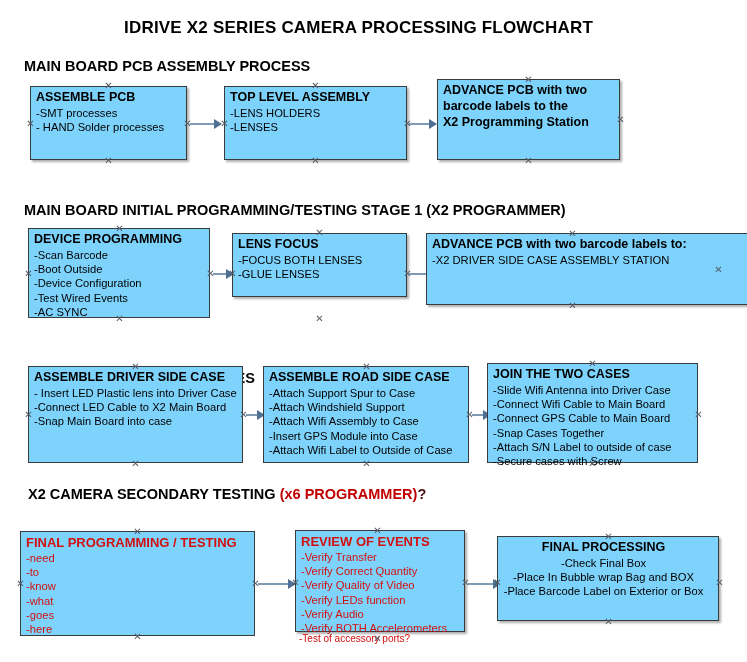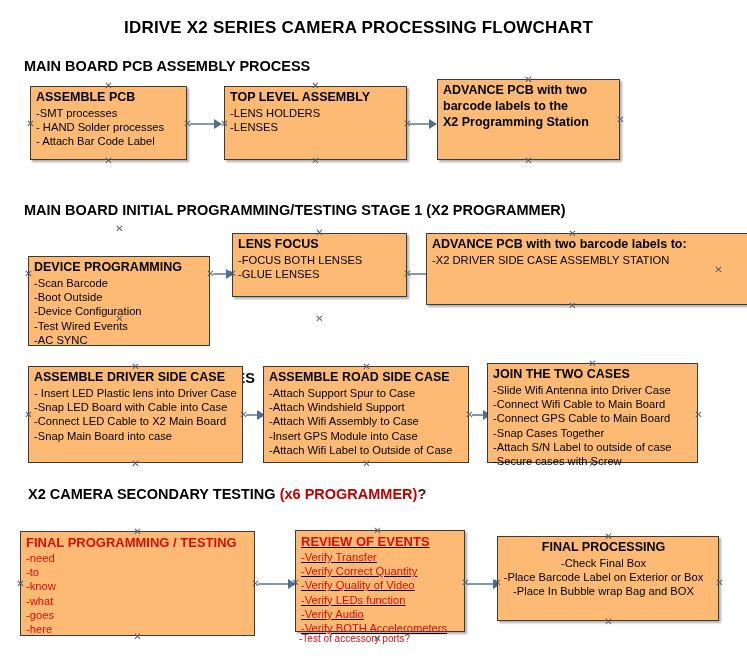--- a/index.html
+++ b/index.html
@@ -42,21 +42,21 @@
   .section-title .accent {
     color: #c00000;
   }
   .section-title .accent-q {
     color: #4a1010;
   }
 
   
   .box {
     position: absolute;
-    background: #fdba74;
+    background: #7dd3fc;
     border: 1.2px solid #3b3b3b;
     box-sizing: border-box;
     box-shadow: 2px 2px 2px rgba(110,110,110,0.55);
     padding: 3px 14px 3px 5px;
   }
   .box.plain { box-shadow: none; }
 
   .box .btitle {
     font-size: 12.5px;
     font-weight: bold;
@@ -123,21 +123,20 @@
   <div class="abs main-title" style="left:124px; top:18px;">IDRIVE X2  SERIES CAMERA PROCESSING FLOWCHART</div>
 
   <div class="abs section-title" style="left:24px; top:58px;">
     <span>MAIN BOARD PCB ASSEMBLY PROCESS</span>
   </div>
 
   <div class="box" style="left:30px; top:86px; width:157px; height:74px;">
     <div class="btitle">ASSEMBLE PCB</div>
     <div class="bline">-SMT processes</div>
     <div class="bline">- HAND Solder processes</div>
-    <div class="bline">- Attach Bar Code Label</div>
   </div>
   <div class="handle" style="left:104px; top:81px;"></div>
   <div class="handle" style="left:104px; top:156px;"></div>
   <div class="handle" style="left:26px; top:119px;"></div>
   <div class="handle" style="left:183px; top:119px;"></div>
 
   <div class="arrow" style="left:190px; top:123px; width:31px;"></div>
 
   <div class="box" style="left:224px; top:86px; width:183px; height:74px;">
     <div class="btitle">TOP LEVEL ASSEMBLY</div>
@@ -157,21 +156,21 @@
     <div class="btitle"> X2 Programming Station</div>
   </div>
   <div class="handle" style="left:524px; top:75px;"></div>
   <div class="handle" style="left:524px; top:156px;"></div>
   <div class="handle" style="left:616px; top:115px;"></div>
 
   <div class="abs section-title" style="left:24px; top:202px;">
     <span>MAIN BOARD INITIAL PROGRAMMING/TESTING STAGE 1 (X2 PROGRAMMER)</span>
   </div>
 
-  <div class="box plain" style="left:28px; top:228px; width:182px; height:90px;margin-top:28px;">
+  <div class="box plain" style="left:28px; top:228px; width:182px; height:90px;">
     <div class="btitle">DEVICE PROGRAMMING</div>
     <div class="bline">-Scan Barcode</div>
     <div class="bline">-Boot Outside</div>
     <div class="bline">-Device Configuration</div>
     <div class="bline">-Test Wired Events</div>
     <div class="bline">-AC SYNC</div>
   </div>
   <div class="handle" style="left:115px; top:224px;"></div>
   <div class="handle" style="left:115px; top:314px;"></div>
   <div class="handle" style="left:24px; top:269px;"></div>
@@ -199,21 +198,20 @@
   <div class="handle" style="left:568px; top:301px;"></div>
   <div class="handle" style="left:714px; top:265px;"></div>
 
   <div class="abs section-title" style="left:28px; top:370px;">
     <span>X2 CAMERA CASE ASSEMBLIES</span>
   </div>
 
   <div class="box plain" style="left:28px; top:366px; width:215px; height:97px;">
     <div class="btitle">ASSEMBLE DRIVER SIDE CASE</div>
     <div class="bline">- Insert LED Plastic lens into Driver Case</div>
-    <div class="bline">-Snap LED Board with Cable into Case</div>
     <div class="bline">-Connect LED Cable to X2 Main Board</div>
     <div class="bline">-Snap Main Board into case</div>
   </div>
   <div class="handle" style="left:131px; top:362px;"></div>
   <div class="handle" style="left:131px; top:459px;"></div>
   <div class="handle" style="left:24px; top:410px;"></div>
   <div class="handle" style="left:239px; top:410px;"></div>
 
   <div class="arrow" style="left:246px; top:414px; width:18px;"></div>
 
@@ -257,41 +255,41 @@
     <div class="bline">-goes</div>
     <div class="bline">-here</div>
   </div>
   <div class="handle" style="left:133px; top:527px;"></div>
   <div class="handle" style="left:133px; top:632px;"></div>
   <div class="handle" style="left:16px; top:579px;"></div>
   <div class="handle" style="left:251px; top:579px;"></div>
 
   <div class="arrow" style="left:258px; top:583px; width:37px;"></div>
 
-  <div class="box red" style="left:295px; top:530px; width:170px; height:102px;text-decoration:underline;">
+  <div class="box red" style="left:295px; top:530px; width:170px; height:102px;">
     <div class="btitle">REVIEW OF EVENTS</div>
     <div class="bline">-Verify Transfer</div>
     <div class="bline">-Verify Correct Quantity</div>
     <div class="bline">-Verify Quality of Video</div>
     <div class="bline">-Verify LEDs function</div>
     <div class="bline">-Verify Audio</div>
     <div class="bline">-Verify BOTH Accelerometers</div>
   </div>
   <div class="overflow-line" style="left:299px; top:632px;">-Test of accessory ports?</div>
   <div class="handle" style="left:373px; top:526px;"></div>
   <div class="handle" style="left:373px; top:634px;"></div>
   <div class="handle" style="left:291px; top:578px;"></div>
   <div class="handle" style="left:461px; top:578px;"></div>
 
   <div class="arrow" style="left:468px; top:583px; width:32px;"></div>
 
   <div class="box" style="left:497px; top:536px; width:222px; height:85px;text-align:center;">
     <div class="btitle">FINAL PROCESSING</div>
     <div class="bline"> -Check Final Box</div>
+    <div class="bline">-Place In Bubble wrap Bag and BOX</div>
     <div class="bline">-Place Barcode Label on Exterior or Box</div>
-    <div class="bline">-Place In Bubble wrap Bag and BOX</div>
   </div>
   <div class="handle" style="left:604px; top:532px;"></div>
   <div class="handle" style="left:604px; top:617px;"></div>
   <div class="handle" style="left:493px; top:578px;"></div>
   <div class="handle" style="left:715px; top:578px;"></div>
 
 </div>
 
 </body></html>

